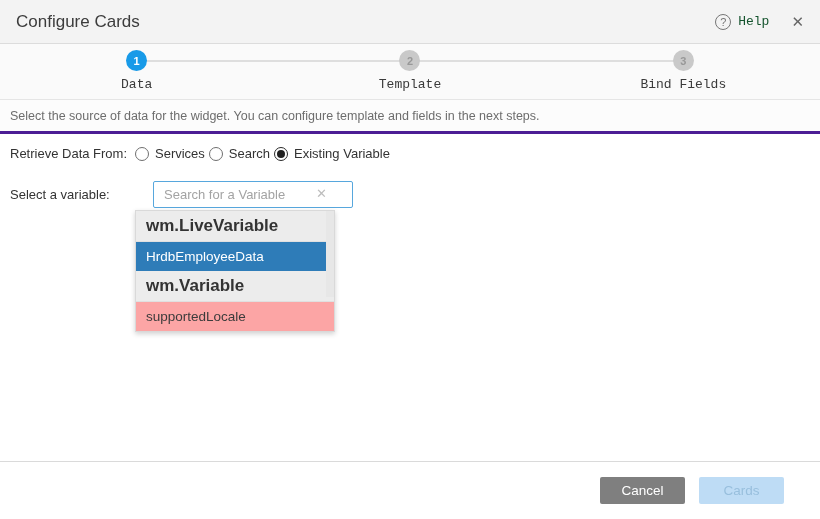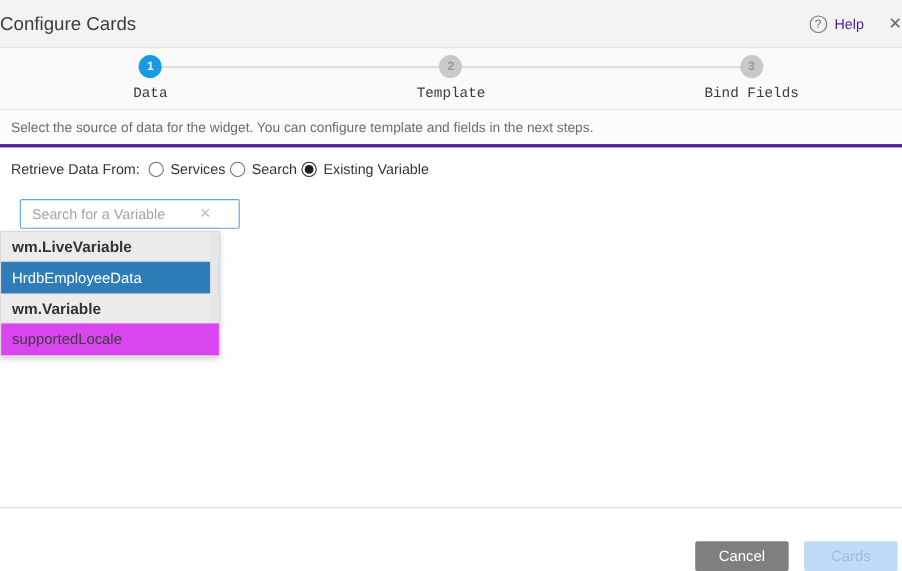--- a/index.html
+++ b/index.html
@@ -11,30 +11,30 @@
     overflow: hidden;
     color: #333;
   }
   
   .dlg-header {
     height: 44px;
     background: #f3f3f3;
     border-bottom: 1px solid #dcdcdc;
     display: flex;
     align-items: center;
-    padding: 0 0;
+    padding: 0 16px;
   }
   .dlg-title { font-size: 17px; font-weight: 500; color: #3c3c3c; }
   .header-right { margin-left: auto; display: flex; align-items: center; }
   .help-icon {
     width: 16px; height: 16px; border: 1px solid #767676; border-radius: 50%;
     display: inline-flex; align-items: center; justify-content: center;
     font-size: 11px; color: #767676; margin-right: 7px; cursor: pointer;
   }
-  .help-label { font-size: 13px; color: #4c1d95; cursor: pointer; }
+  .help-label { font-size: 13px; color: #14532d; cursor: pointer; font-family: Liberation Mono, monospace; }
   .close-icon { font-size: 15px; color: #666; margin-left: 22px; cursor: pointer; line-height: 1; }
   
   .stepper {
     height: 56px;
     background: #fafafa;
     border-bottom: 1px solid #e5e5e5;
     position: relative;
   }
   .step-track {
     position: absolute; top: 16px; left: 139px; width: 542px; height: 2px;
@@ -94,41 +94,41 @@
   }
   .dropdown {
     position: absolute; top: 29px; left: 0; width: 200px;
     background: #fff;
     border: 1px solid #d9d9d9;
     box-shadow: 0 2px 5px rgba(0,0,0,0.18);
     z-index: 5;
   }
   .dd-group {
     background: #ececec; padding: 5px 10px;
-    font-size: 14px; font-weight: bold; color: #333;
+    font-size: 17px; font-weight: bold; color: #333;
     border-bottom: 1px solid #e0e0e0; cursor: default;
   }
   .dd-item {
-    background: #d946ef; padding: 7px 10px;
+    background: #fca5a5; padding: 7px 10px;
     font-size: 13.5px; color: #3c3c3c; cursor: pointer;
   }
   .dd-item.selected { background: #2e7cb8; color: #ffffff; }
   .dd-scroll-track {
     position: absolute; top: 0; right: 0; bottom: 0; width: 8px; pointer-events: none;
   }
   .dd-scroll-thumb {
     position: absolute; top: 0; right: 0; width: 8px; height: 72%;
     background: #e7e7e7; pointer-events: auto; cursor: pointer;
   }
   
   .dlg-footer {
     position: absolute; left: 0; right: 0; bottom: 0; height: 58px;
     background: #ffffff; border-top: 1px solid #dadada;
-    display: flex; align-items: flex-end; justify-content: flex-end;
-    padding-right: 4px; gap: 14px;
+    display: flex; align-items: center; justify-content: flex-end;
+    padding-right: 36px; gap: 14px;
   }
   .btn {
     height: 27px; min-width: 85px; border: none; border-radius: 2px;
     font-family: "Liberation Sans", sans-serif; font-size: 13.5px; cursor: pointer;
     padding: 0 14px;
   }
   .btn-cancel { background: #7f7f7f; color: #ffffff; }
   .btn-next { background: #bedcf5; color: #98bfdd; cursor: default; }
 </style>
 </head>
@@ -177,20 +177,21 @@
         <span>Search</span>
       </label>
       <label class="radio-opt">
         <span class="radio checked"></span>
         <span>Existing Variable</span>
       </label>
     </div>
   </div>
 
   <div class="form-row top-align">
+    <div class="form-label">Select a variable:</div>
     <div class="combo-wrap">
       <input class="combo-input" type="text" placeholder="Search for a Variable" style="">
       <span class="combo-clear">✕</span>
 
       <div class="dropdown">
         <div class="dd-group">wm.LiveVariable</div>
         <div class="dd-item selected">HrdbEmployeeData</div>
         <div class="dd-group">wm.Variable</div>
         <div class="dd-item">supportedLocale</div>
         <div class="dd-scroll-track">

